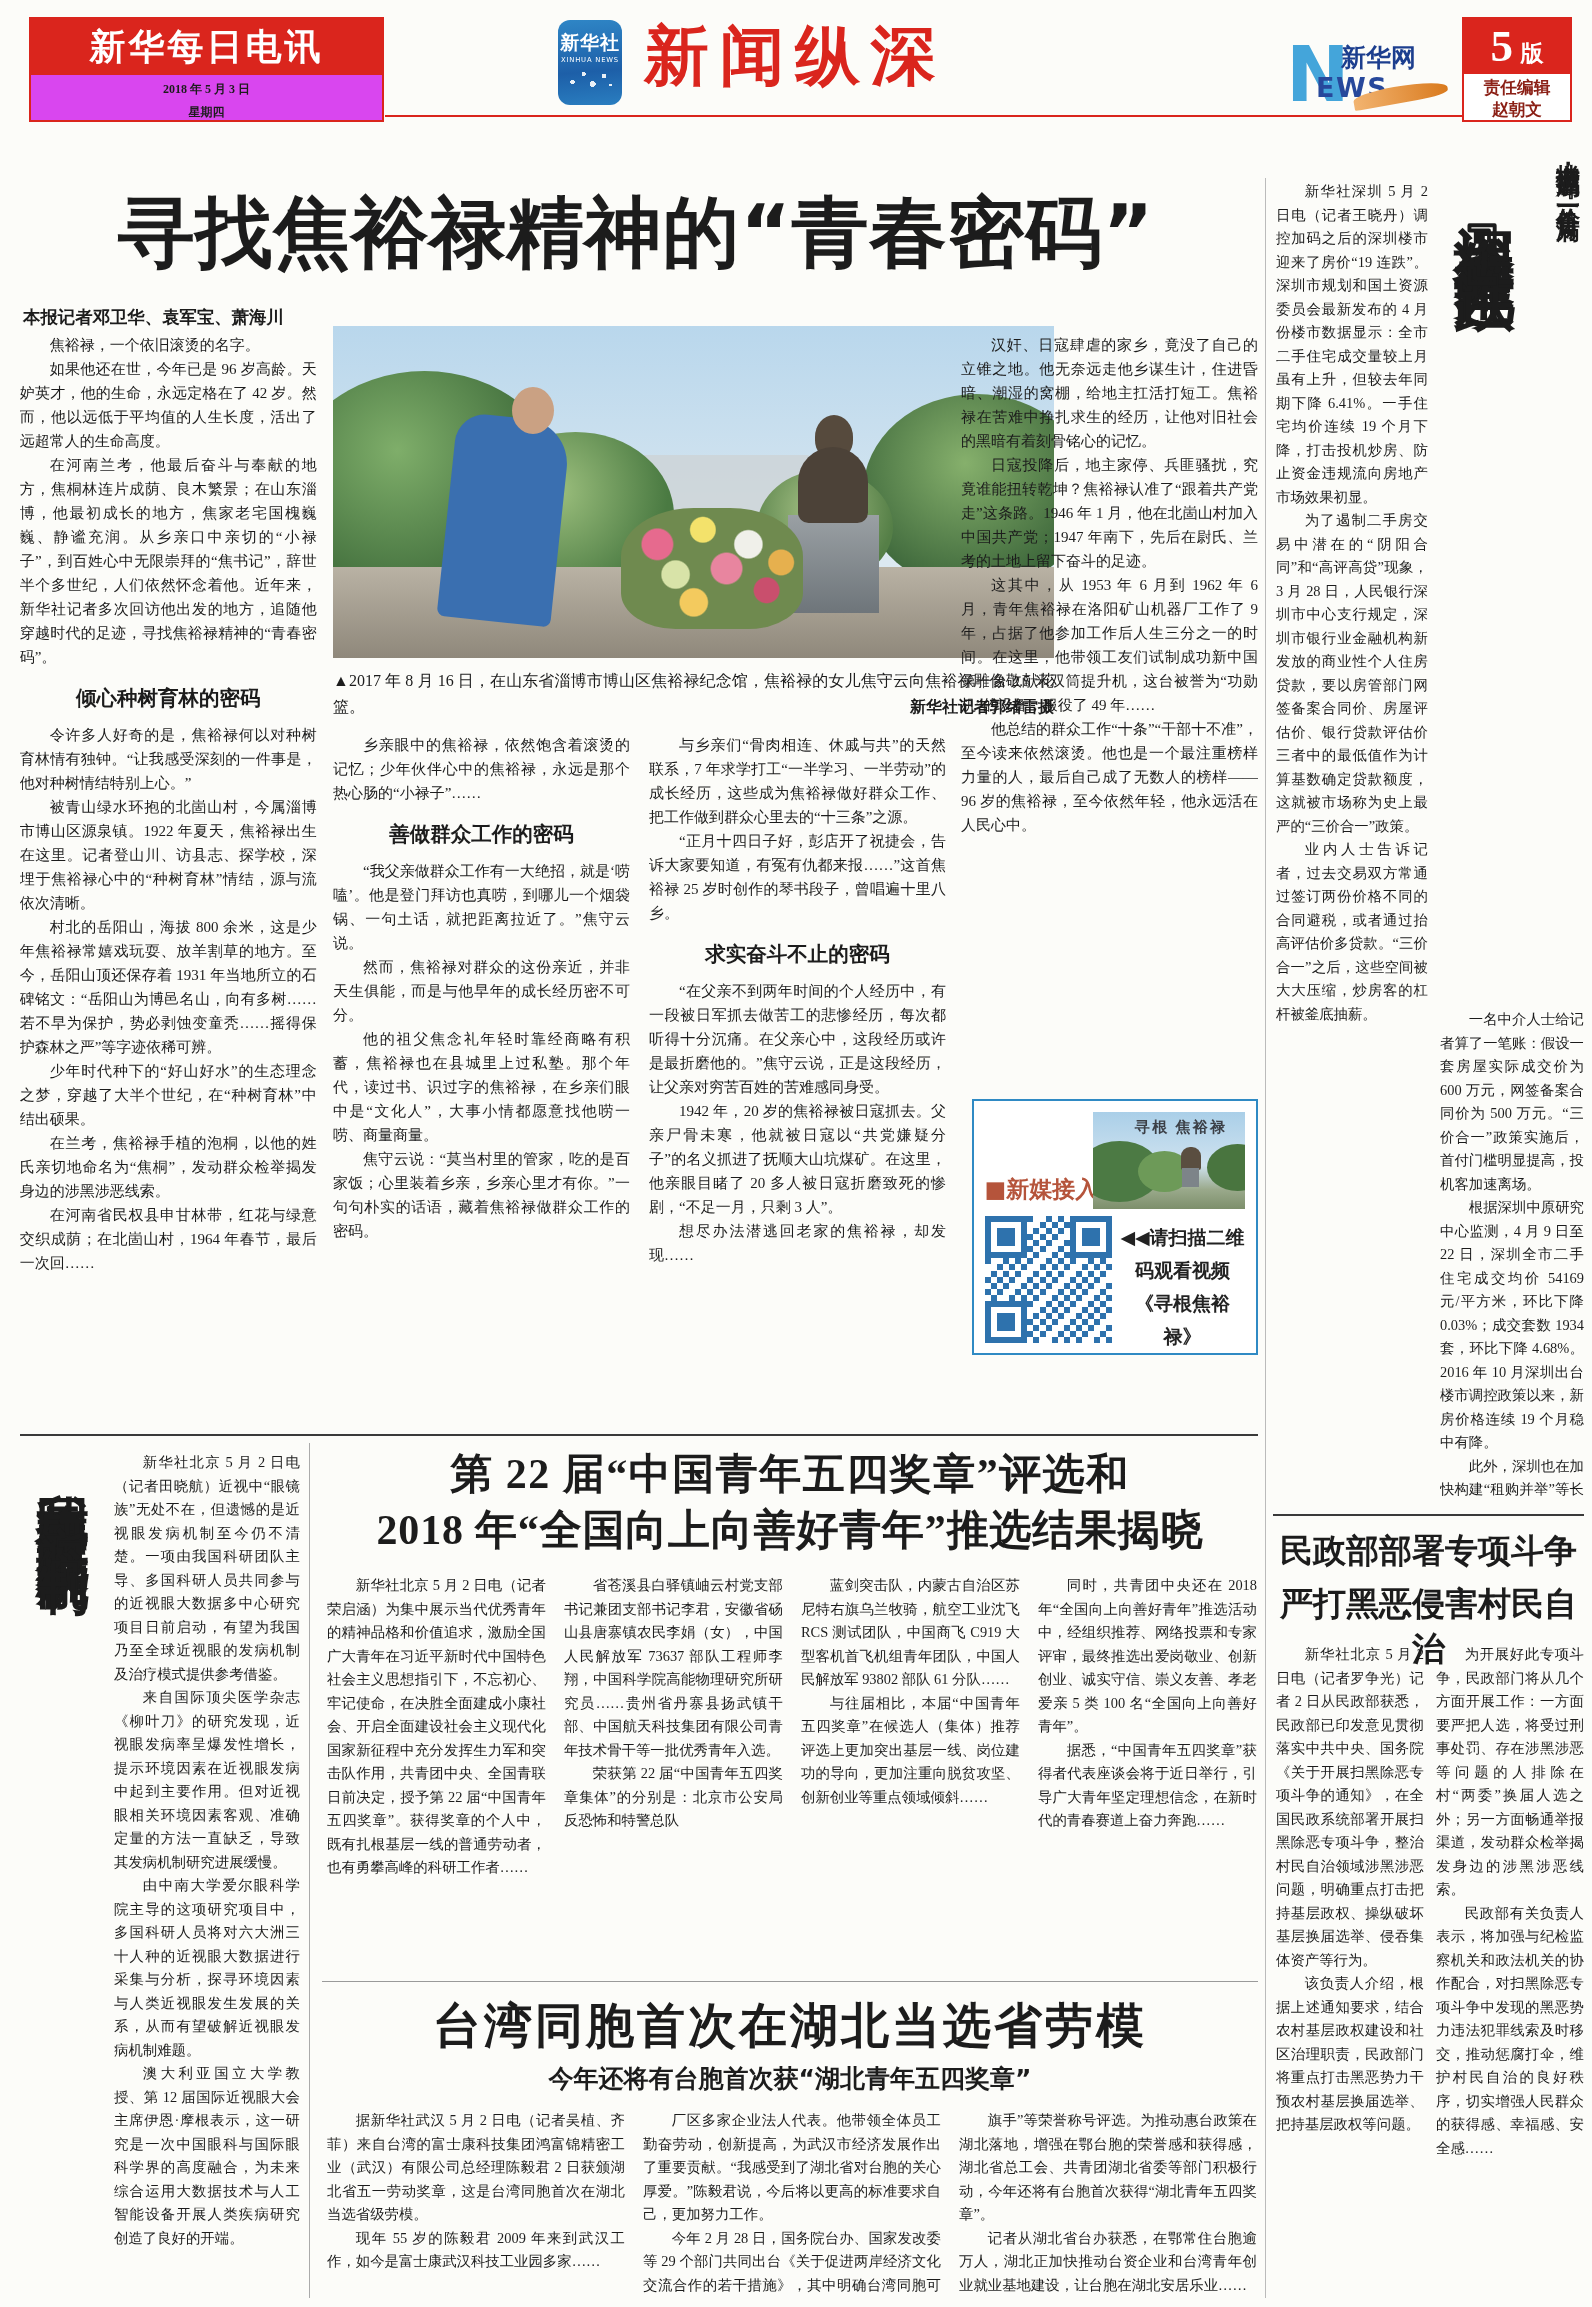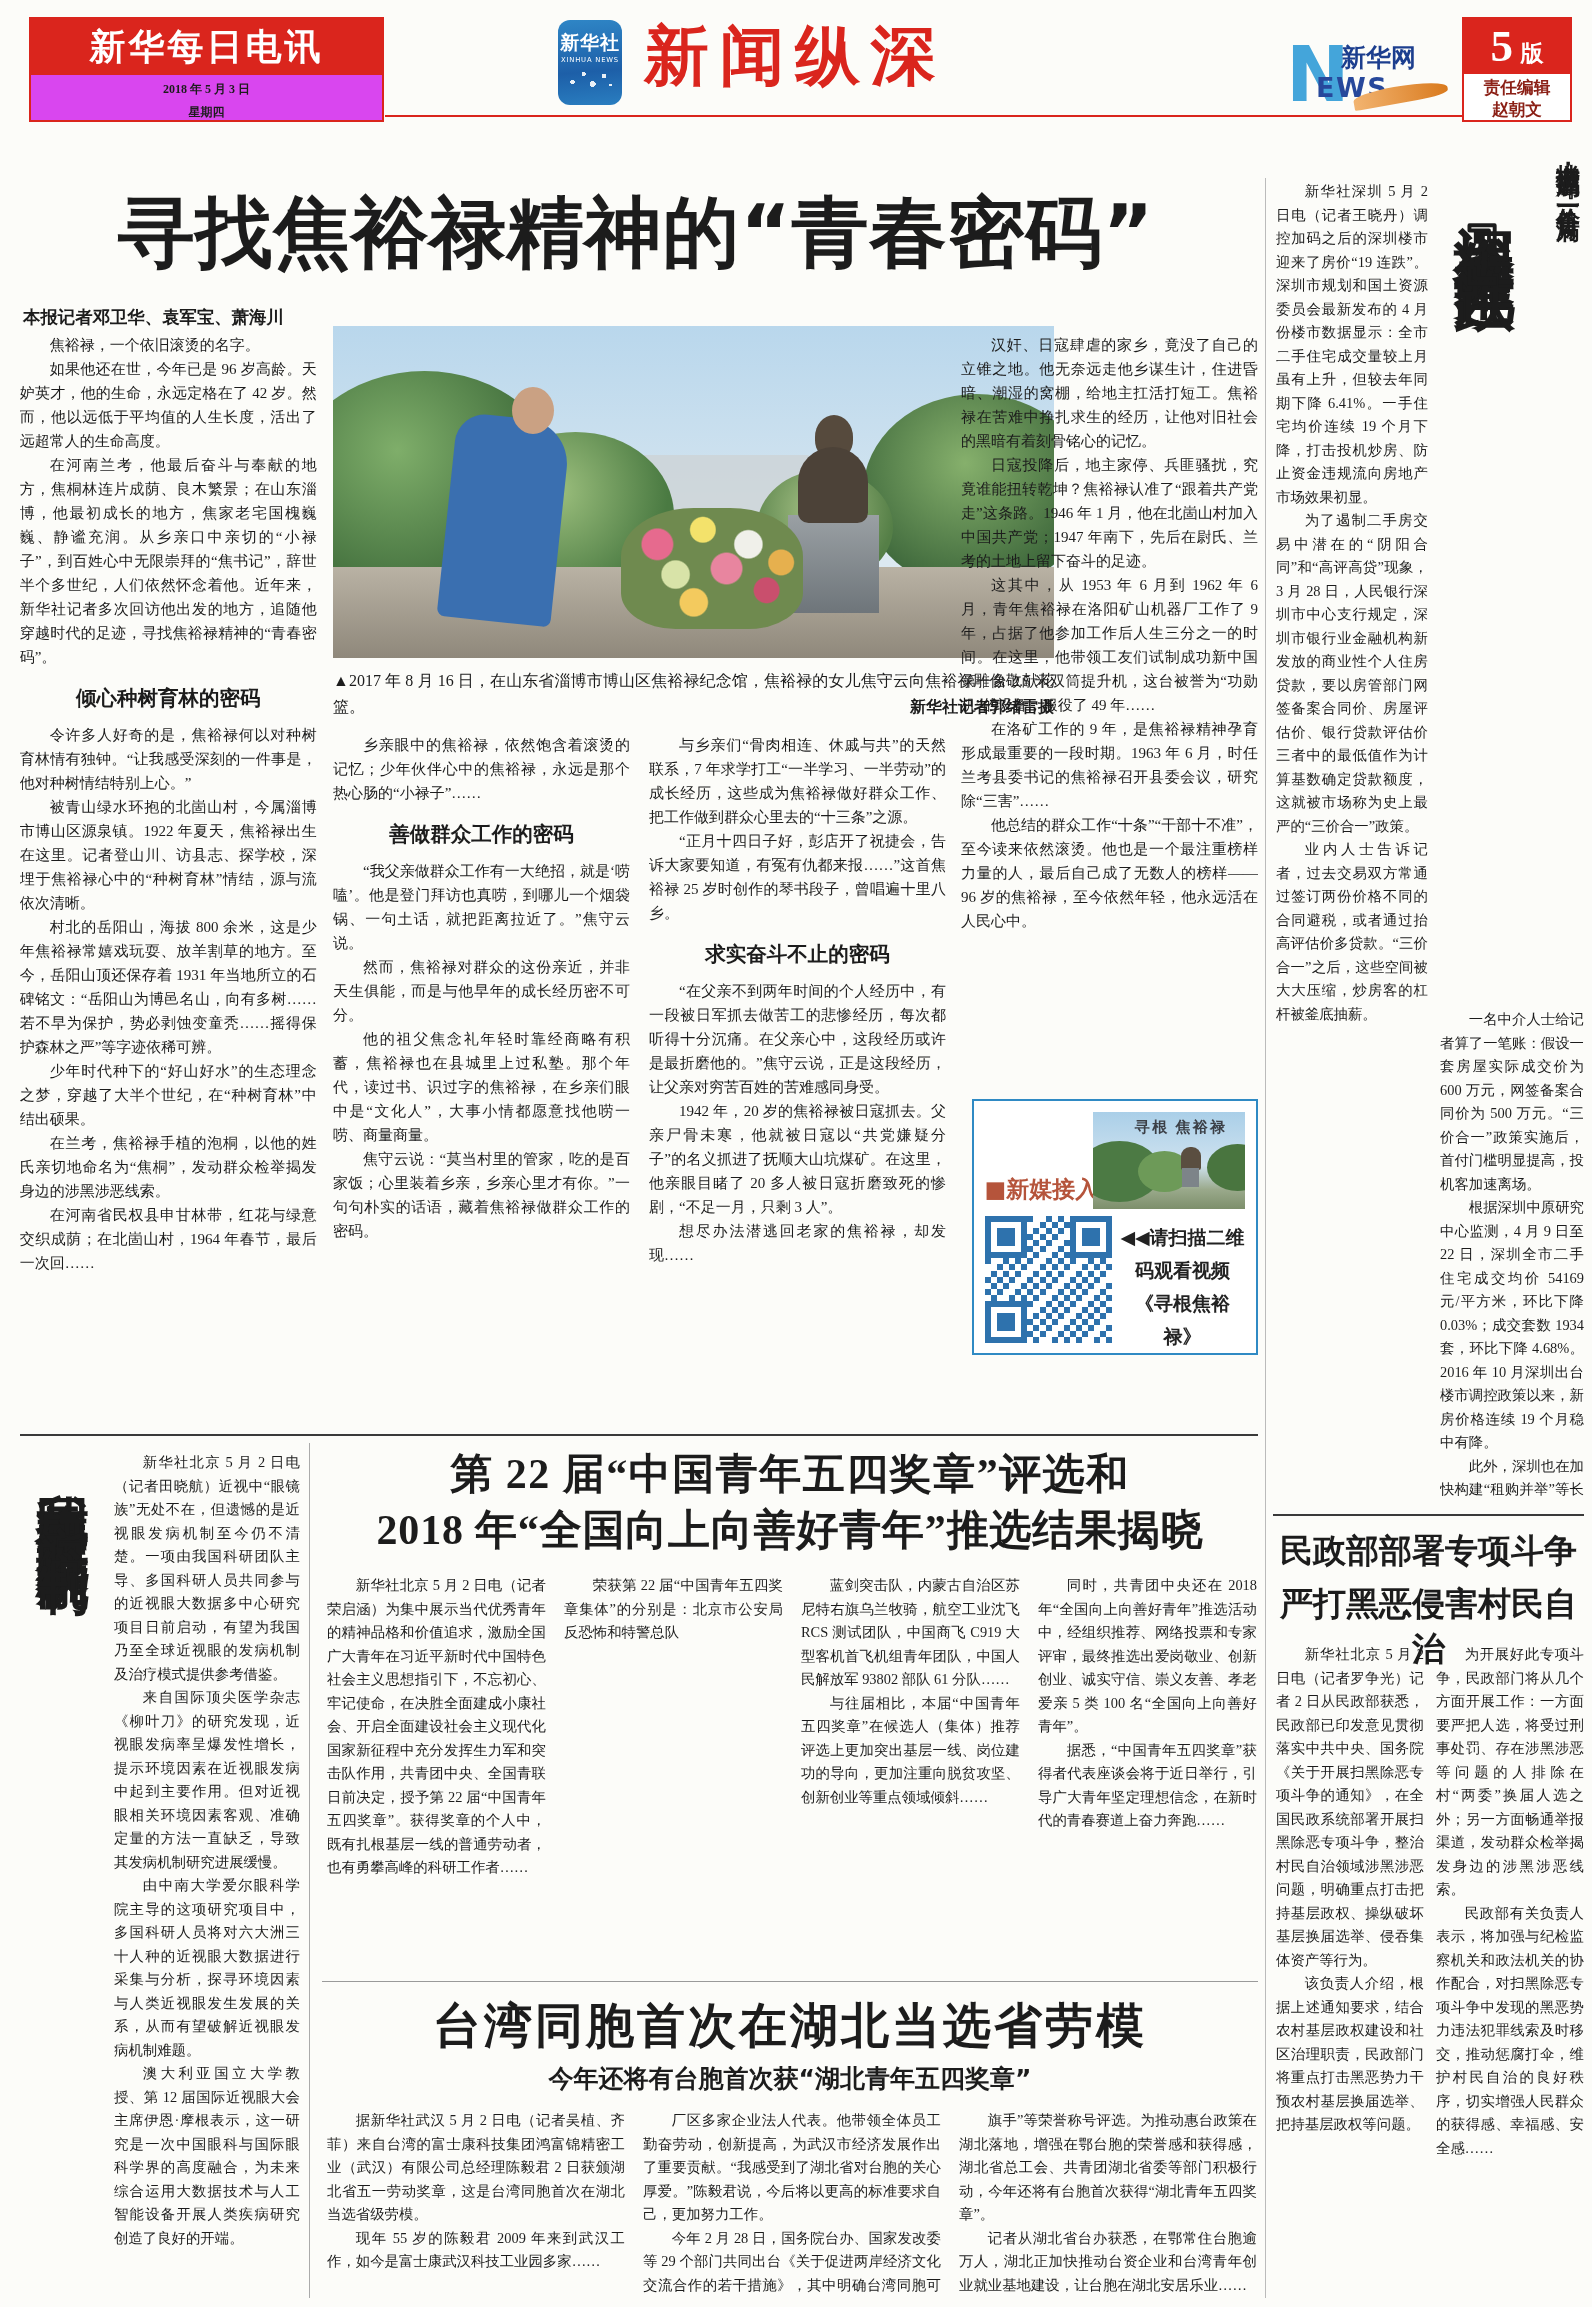--- a/index.html
+++ b/index.html
@@ -238,21 +238,20 @@
     <div class="subhead">求实奋斗不止的密码</div>
     <p>“在父亲不到两年时间的个人经历中，有一段被日军抓去做苦工的悲惨经历，每次都听得十分沉痛。在父亲心中，这段经历或许是最折磨他的。”焦守云说，正是这段经历，让父亲对穷苦百姓的苦难感同身受。</p>
     <p>1942 年，20 岁的焦裕禄被日寇抓去。父亲尸骨未寒，他就被日寇以“共党嫌疑分子”的名义抓进了抚顺大山坑煤矿。在这里，他亲眼目睹了 20 多人被日寇折磨致死的惨剧，“不足一月，只剩 3 人”。</p>
     <p>想尽办法潜逃回老家的焦裕禄，却发现……</p>
   </div>
 
   <div class="abs col col4">
     <p>汉奸、日寇肆虐的家乡，竟没了自己的立锥之地。他无奈远走他乡谋生计，住进昏暗、潮湿的窝棚，给地主扛活打短工。焦裕禄在苦难中挣扎求生的经历，让他对旧社会的黑暗有着刻骨铭心的记忆。</p>
     <p>日寇投降后，地主家停、兵匪骚扰，究竟谁能扭转乾坤？焦裕禄认准了“跟着共产党走”这条路。1946 年 1 月，他在北崮山村加入中国共产党；1947 年南下，先后在尉氏、兰考的土地上留下奋斗的足迹。</p>
     <p>这其中，从 1953 年 6 月到 1962 年 6 月，青年焦裕禄在洛阳矿山机器厂工作了 9 年，占据了他参加工作后人生三分之一的时间。在这里，他带领工友们试制成功新中国第一台 2.5 米双筒提升机，这台被誉为“功勋机”的设备，服役了 49 年……</p>
-    <p>在洛矿工作的 9 年，是焦裕禄精神孕育形成最重要的一段时期。1963 年 6 月，时任兰考县委书记的焦裕禄召开县委会议，研究除“三害”……</p>
     <p>他总结的群众工作“十条”“干部十不准”，至今读来依然滚烫。他也是一个最注重榜样力量的人，最后自己成了无数人的榜样——96 岁的焦裕禄，至今依然年轻，他永远活在人民心中。</p>
   </div>
 
   <div class="abs media-box">
     <div class="media-label">■新媒接入</div>
     <div class="mini-photo">
       <div class="mt m1"></div>
       <div class="mt m2"></div>
       <div class="mt m3"></div>
       <div class="mstatue"></div>
@@ -513,20 +512,21 @@
     <p>澳大利亚国立大学教授、第 12 届国际近视眼大会主席伊恩·摩根表示，这一研究是一次中国眼科与国际眼科学界的高度融合，为未来综合运用大数据技术与人工智能设备开展人类疾病研究创造了良好的开端。</p>
   </div>
 
   <div class="abs ya-h1">第 22 届“中国青年五四奖章”评选和</div>
   <div class="abs ya-h2">2018 年“全国向上向善好青年”推选结果揭晓</div>
   <div class="abs ya-cols">
     <div class="col">
       <p>新华社北京 5 月 2 日电（记者荣启涵）为集中展示当代优秀青年的精神品格和价值追求，激励全国广大青年在习近平新时代中国特色社会主义思想指引下，不忘初心、牢记使命，在决胜全面建成小康社会、开启全面建设社会主义现代化国家新征程中充分发挥生力军和突击队作用，共青团中央、全国青联日前决定，授予第 22 届“中国青年五四奖章”。获得奖章的个人中，既有扎根基层一线的普通劳动者，也有勇攀高峰的科研工作者……</p>
     </div>
     <div class="col">
+      <p>省苍溪县白驿镇岫云村党支部书记兼团支部书记李君，安徽省砀山县唐寨镇农民李娟（女），中国人民解放军 73637 部队工程师李翔，中国科学院高能物理研究所研究员……贵州省丹寨县扬武镇干部、中国航天科技集团有限公司青年技术骨干等一批优秀青年入选。</p>
       <p>荣获第 22 届“中国青年五四奖章集体”的分别是：北京市公安局反恐怖和特警总队</p>
     </div>
     <div class="col">
       <p>蓝剑突击队，内蒙古自治区苏尼特右旗乌兰牧骑，航空工业沈飞 RCS 测试团队，中国商飞 C919 大型客机首飞机组青年团队，中国人民解放军 93802 部队 61 分队……</p>
       <p>与往届相比，本届“中国青年五四奖章”在候选人（集体）推荐评选上更加突出基层一线、岗位建功的导向，更加注重向脱贫攻坚、创新创业等重点领域倾斜……</p>
     </div>
     <div class="col">
       <p>同时，共青团中央还在 2018 年“全国向上向善好青年”推选活动中，经组织推荐、网络投票和专家评审，最终推选出爱岗敬业、创新创业、诚实守信、崇义友善、孝老爱亲 5 类 100 名“全国向上向善好青年”。</p>
       <p>据悉，“中国青年五四奖章”获得者代表座谈会将于近日举行，引导广大青年坚定理想信念，在新时代的青春赛道上奋力奔跑……</p>
     </div>

